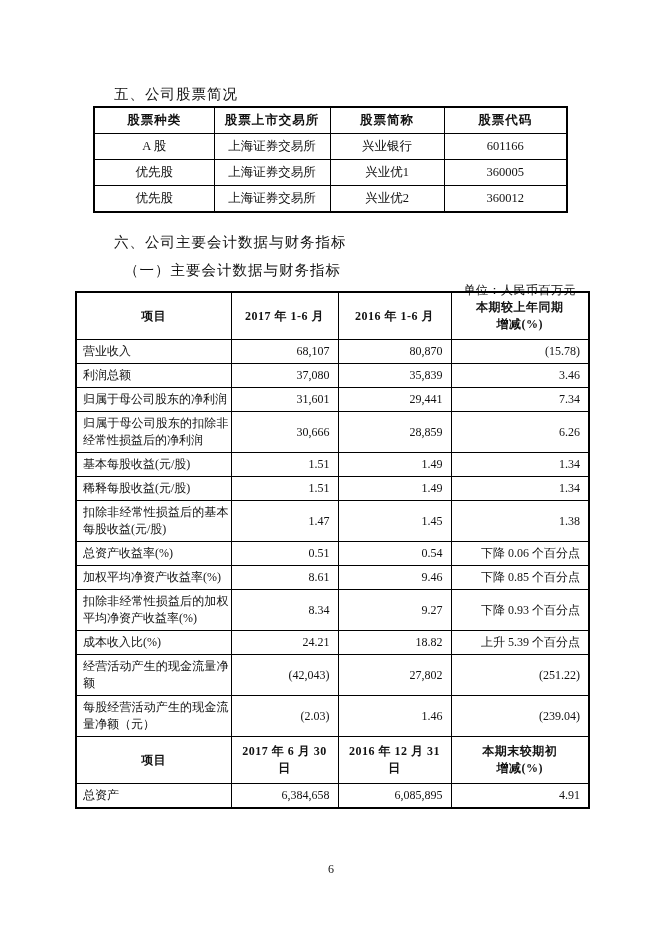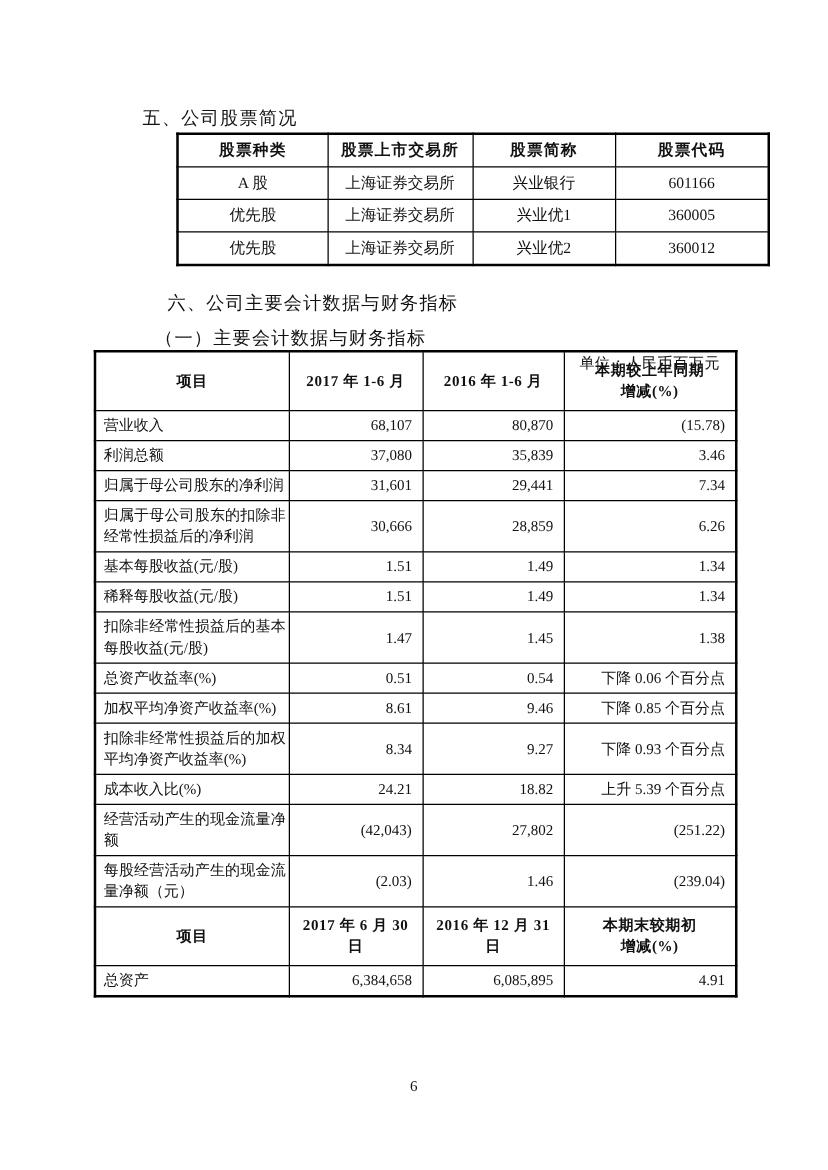--- a/index.html
+++ b/index.html
@@ -14,21 +14,21 @@
   .page { position: absolute; left: 0; top: 0; width: 662px; height: 936px; background: #ffffff; }
 
   .sec-title {
     position: absolute;
     font-size: 14.5px;
     font-weight: normal;
     letter-spacing: 1px;
     white-space: nowrap;
   }
   #t5-title  { left: 114px; top: 85px; }
-  #t6-title  { left: 114px; top: 233px; margin-left: 20px; }
+  #t6-title  { left: 114px; top: 233px; }
   #t6-sub    { left: 124px; top: 261px; }
 
   .unit-note {
     position: absolute;
     left: 75px; top: 282px; width: 501px;
     text-align: right;
     font-size: 12px;
     letter-spacing: 0.5px;
   }
 
@@ -39,31 +39,31 @@
     border: 2px solid #000;
   }
   th, td {
     border: 1px solid #000;
     font-size: 12px;
     line-height: 17px;
     overflow: hidden;
   }
 
   
-  #stock-table { left: 93px; top: 106px; width: 473px; margin-left: 48px; }
+  #stock-table { left: 93px; top: 106px; width: 473px; }
   #stock-table th, #stock-table td {
     text-align: center;
     padding: 4px 2px;
     height: 17px;
     font-size: 12.5px;
   }
   #stock-table th { font-weight: bold; letter-spacing: 1px; }
 
   
-  #fin-table { left: 75px; top: 280px; width: 513px; }
+  #fin-table { left: 75px; top: 291px; width: 513px; }
   #fin-table th {
     font-weight: bold;
     text-align: center;
     padding: 6px 3px;
     white-space: pre-line;
     letter-spacing: 0.5px;
   }
   #fin-table td { padding: 3px 12px; height: 17px; }
   #fin-table td:first-child {
     padding-left: 6px; padding-right: 2px;

